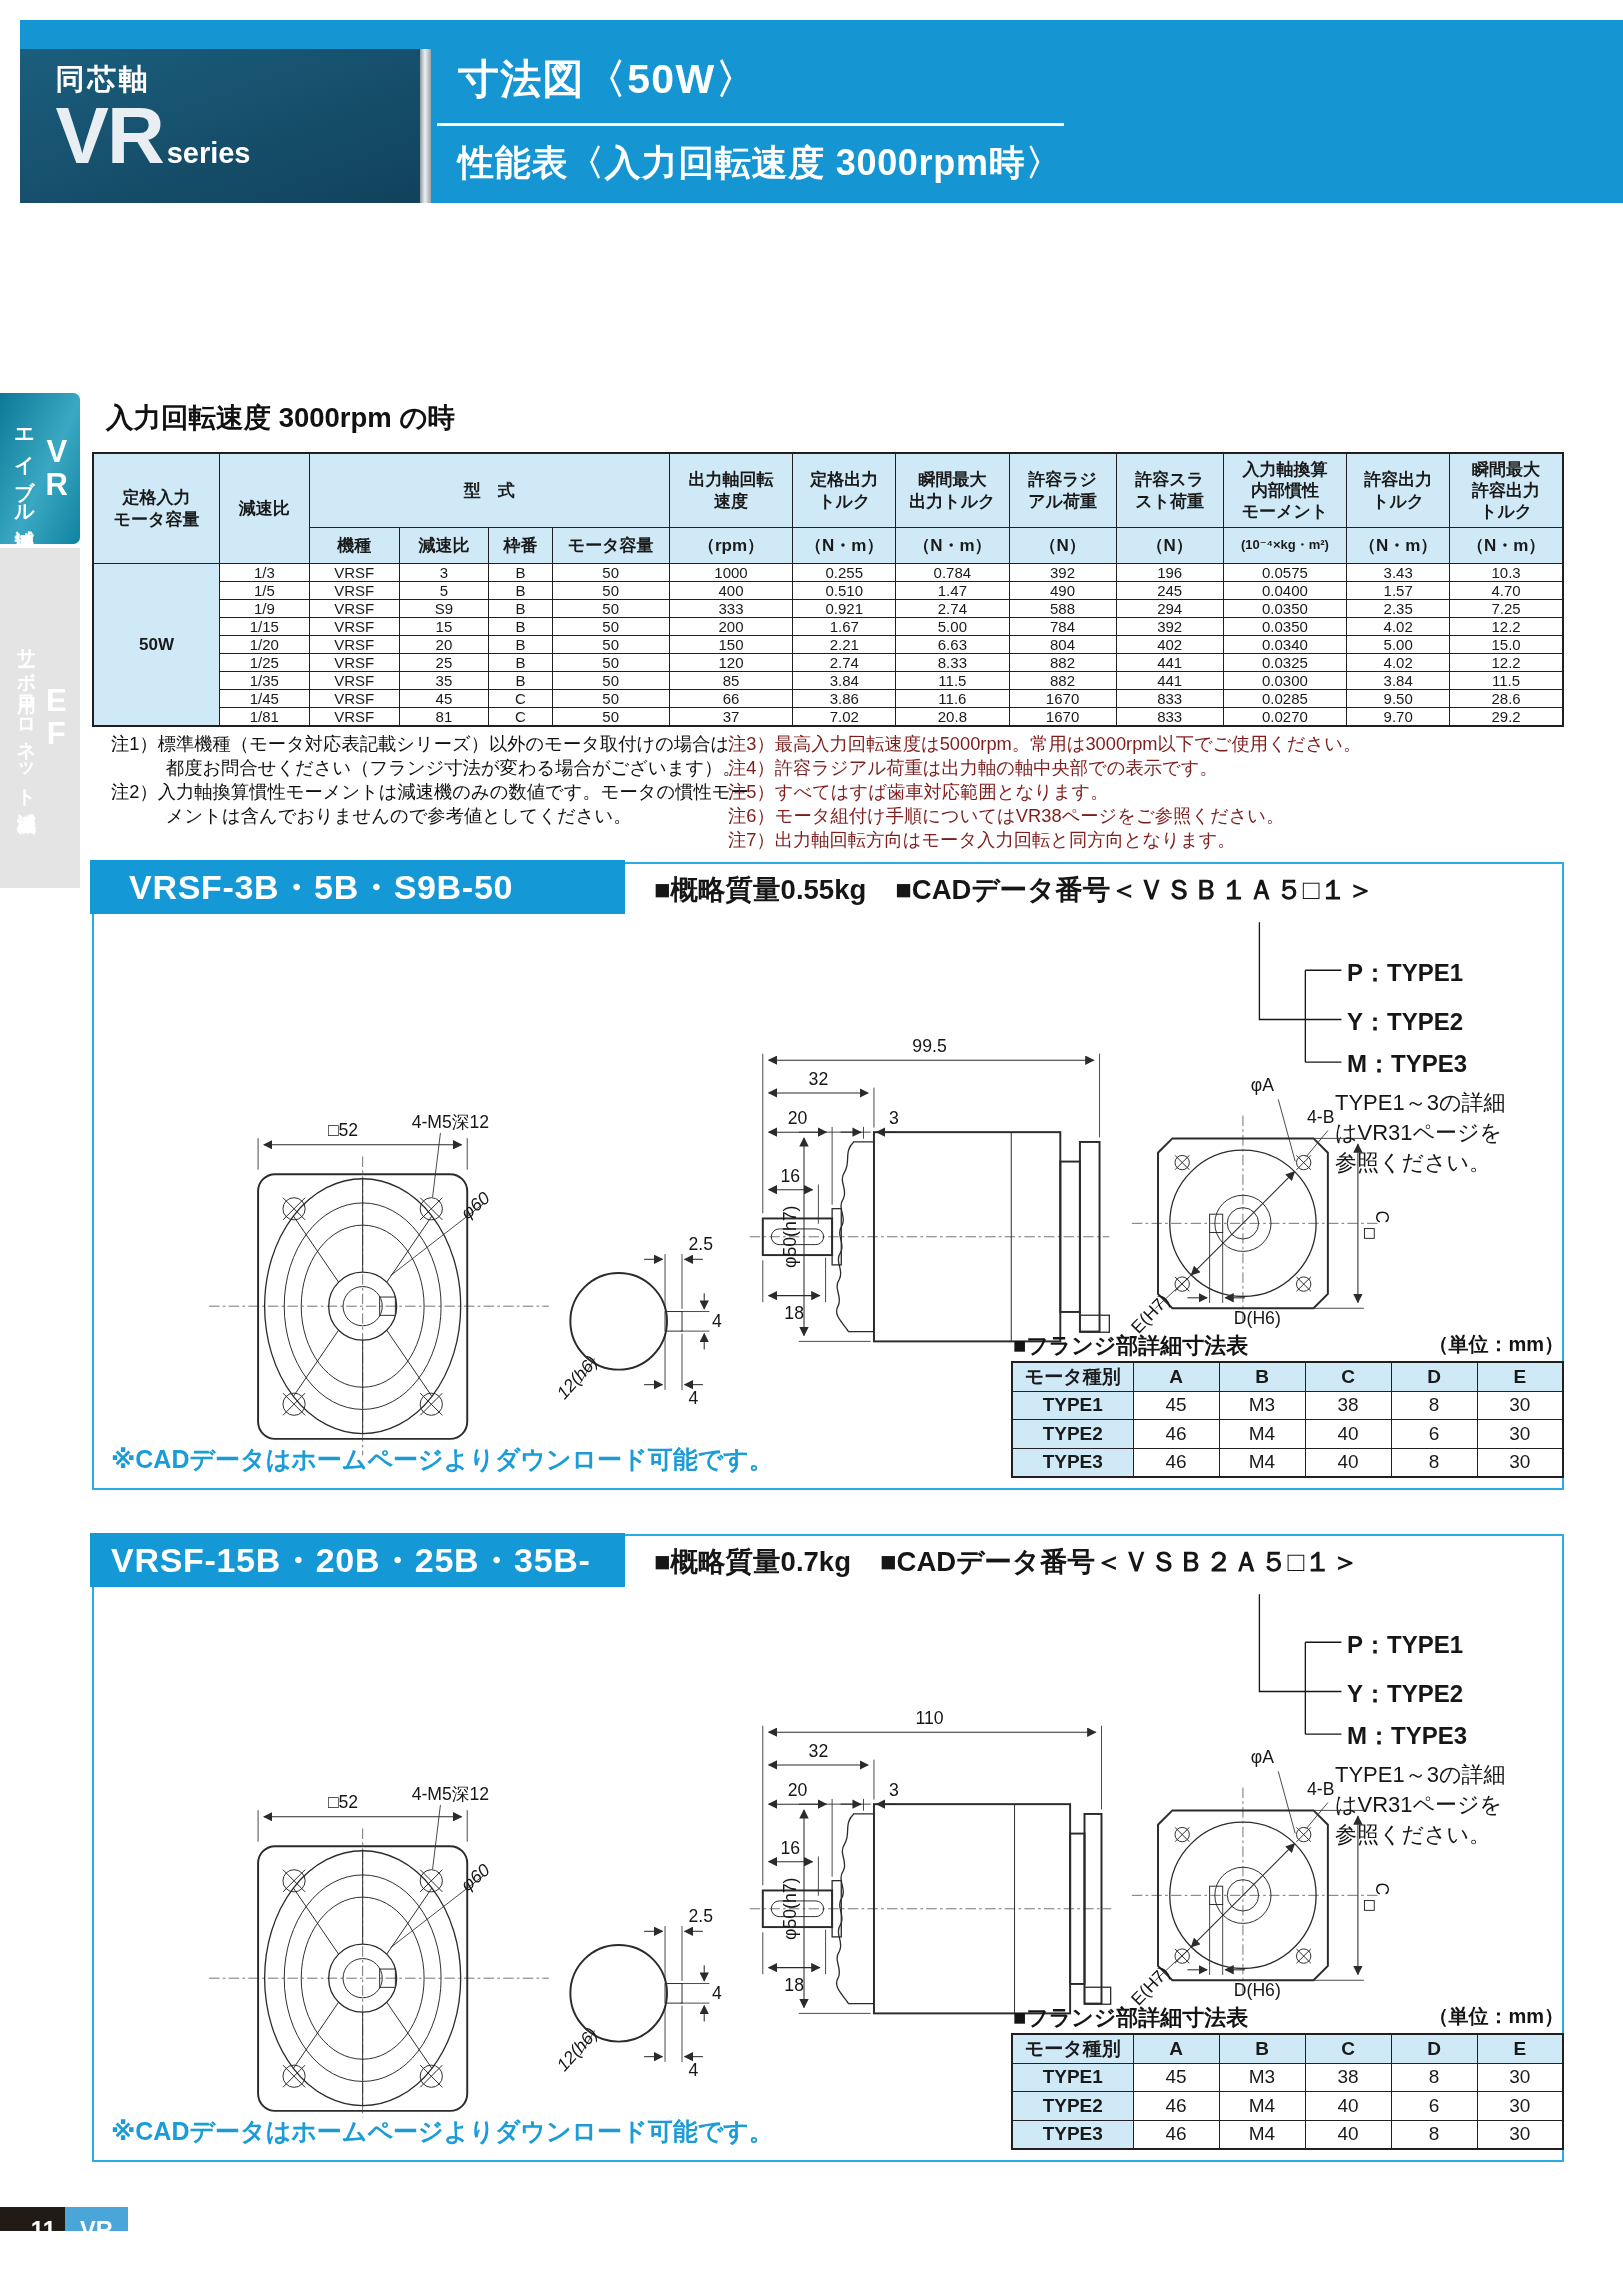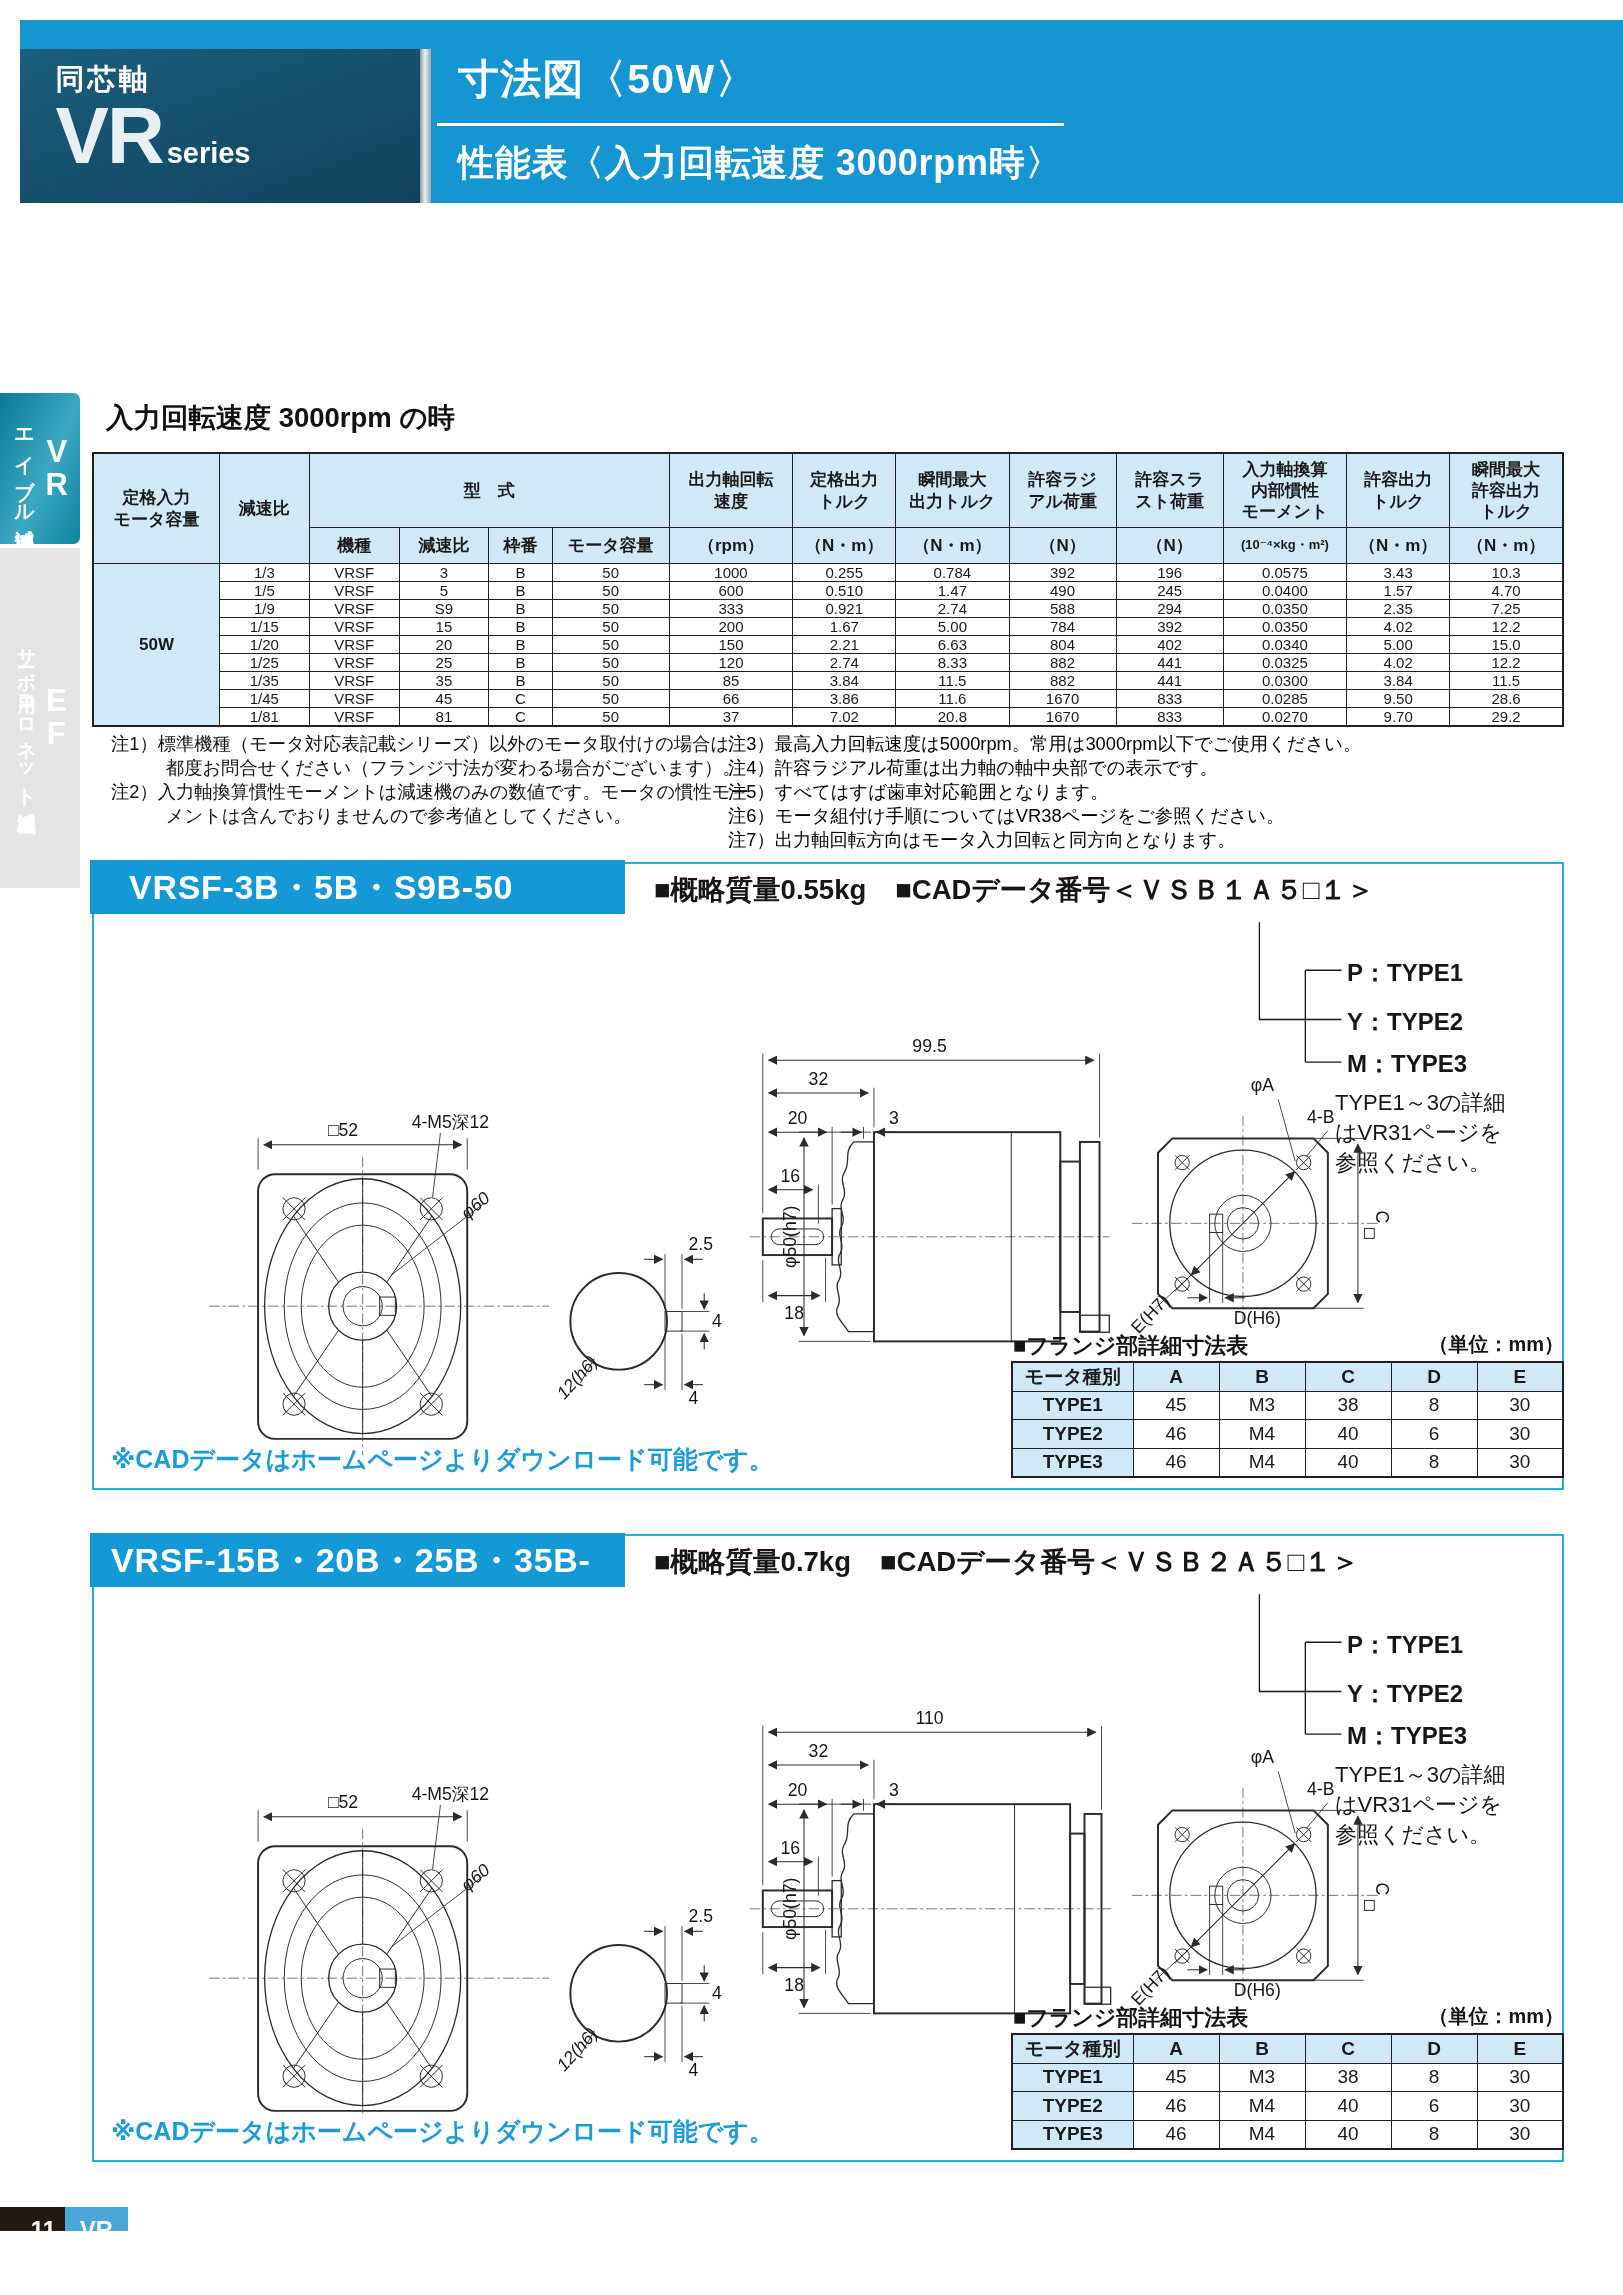--- a/index.html
+++ b/index.html
@@ -43,21 +43,21 @@
   table.perf th,table.perf td{border:1.3px solid #231f20;text-align:center;vertical-align:middle;padding:0;}
   table.perf{border:2.6px solid #231f20;}
   table.perf th{background:#cfe9f7;font-size:17px;font-weight:600;line-height:1.25;}
   table.perf thead tr:first-child th{height:73px;}
   table.perf thead tr:last-child th{height:35px;font-weight:600;}
   table.perf td{height:17px;font-size:15px;background:#fff;}
   table.perf td.cap{background:#cfe9f7;font-size:17px;font-weight:600;}
   th.sm{font-size:13px !important;}
 
   .noteL{left:111px;top:732px;font-size:18.3px;line-height:24px;color:#111;}
-  .noteR{left:728px;top:732px;font-size:18.3px;line-height:24px;color:#000000;}
+  .noteR{left:728px;top:732px;font-size:18.3px;line-height:24px;color:#7f1d1d;}
 
   
   .box{border:2px solid #2aabe2;box-sizing:border-box;background:#fff;}
   .box1{left:92px;top:862px;width:1472px;height:628px;}
   .box2{left:92px;top:1534px;width:1472px;height:628px;}
   .modelban{width:535px;height:54px;background:#1499d6;color:#fff;font-size:34px;font-weight:bold;
             line-height:54px;padding-left:21px;box-sizing:border-box;letter-spacing:0.7px;}
   .sechead{font-size:27.5px;font-weight:bold;color:#161616;display:flex;gap:29px;white-space:nowrap;}
   .typelbl{font-size:24px;font-weight:600;color:#161616;}
   .typenote{font-size:22px;line-height:30px;color:#161616;}
@@ -198,21 +198,21 @@
         <td>3.43</td>
         <td>10.3</td>
       </tr>
 
         <tr>
           <td>1/5</td>
           <td>VRSF</td>
           <td>5</td>
           <td>B</td>
           <td>50</td>
-          <td>600</td>
+          <td>400</td>
           <td>0.510</td>
           <td>1.47</td>
           <td>490</td>
           <td>245</td>
           <td>0.0400</td>
           <td>1.57</td>
           <td>4.70</td>
         </tr>
 
         <tr>

